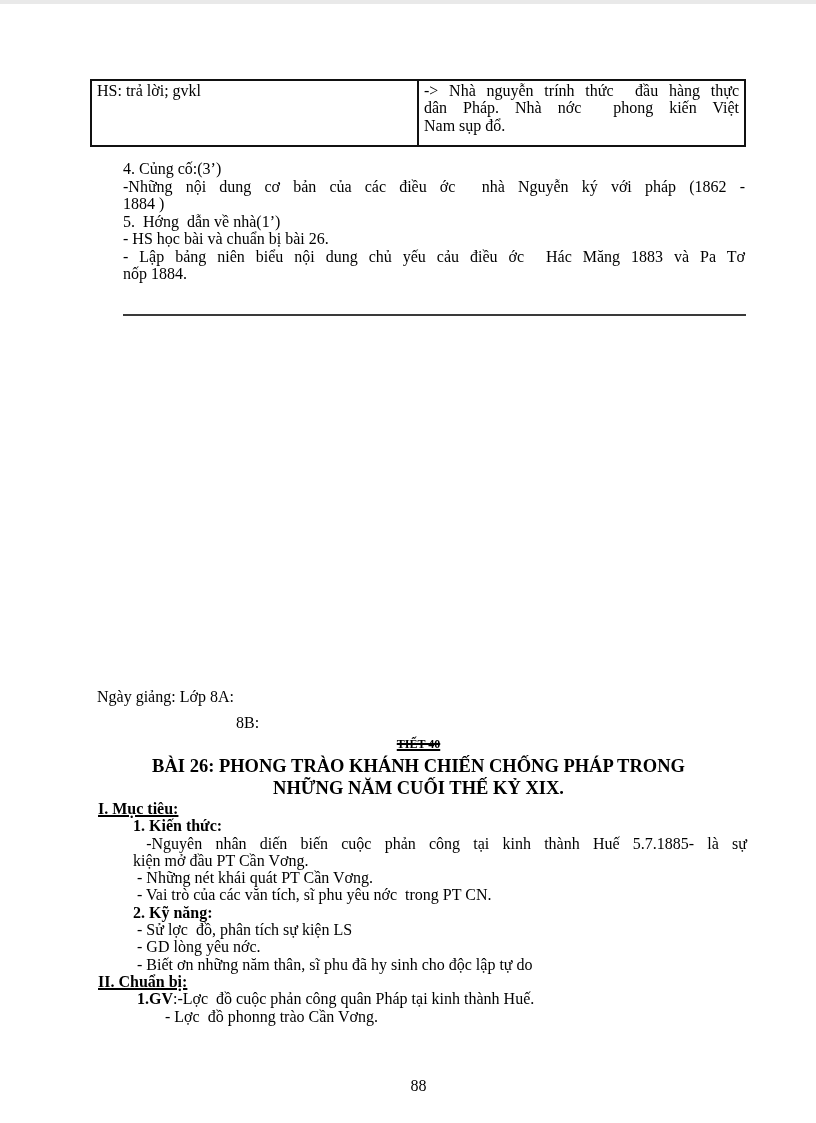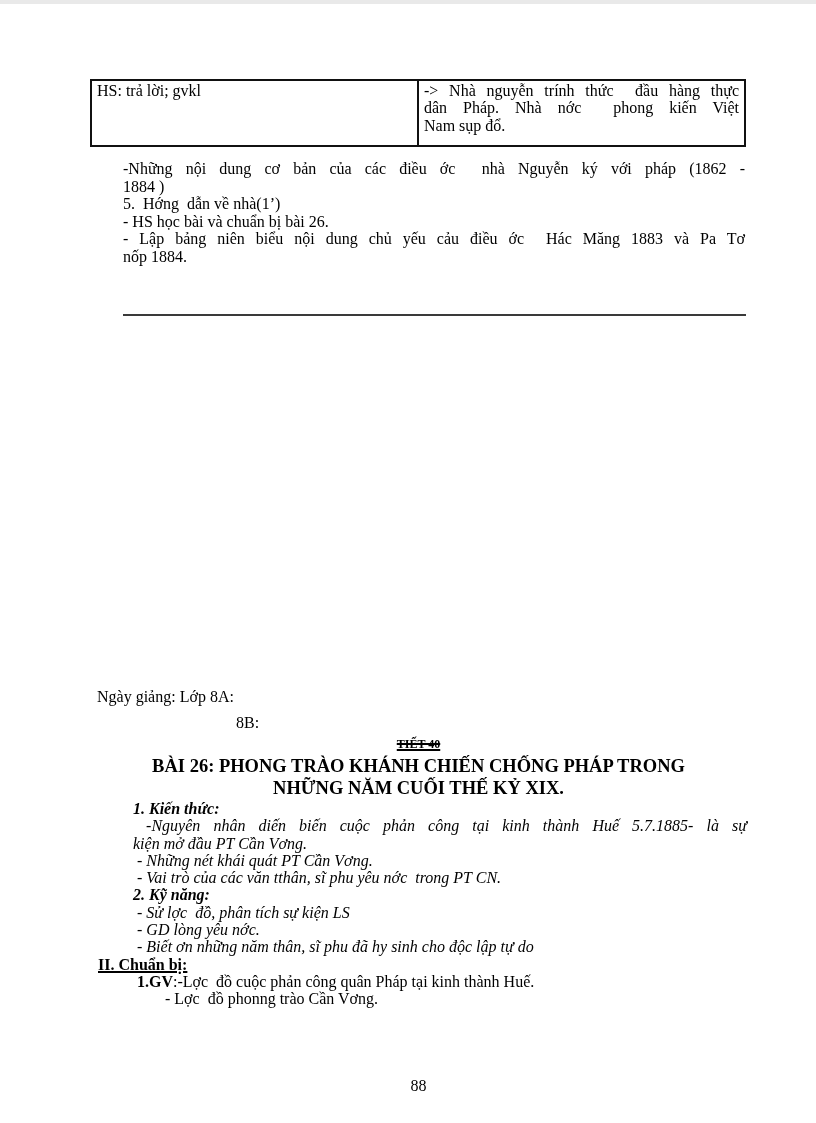--- a/index.html
+++ b/index.html
@@ -40,21 +40,21 @@
   .tiet{
     font-weight:bold;font-size:12px;line-height:22px;
     text-decoration:underline line-through;
     text-decoration-thickness:2px;
   }
   .lesson-title{font-weight:bold;font-size:18.5px;line-height:22px;}
 
   .main-section{position:absolute;top:796px;left:90px;width:657px;}
   .main-section .ln{line-height:17.3px;}
   .pl8{padding-left:8px;}
-  .pl43{padding-left:43px;box-sizing:border-box;font-style:italic;}
+  .pl43{padding-left:43px;box-sizing:border-box;}
   .pl47{padding-left:47px;box-sizing:border-box;}
   .pl75{padding-left:75px;box-sizing:border-box;}
   .head-ul{font-weight:bold;text-decoration:underline;text-decoration-thickness:2px;}
 
   .page-number{position:absolute;top:1073px;left:90px;width:657px;text-align:center;line-height:17.3px;}
 </style>
 </head>
 <body>
 
 <div class="page">
@@ -64,45 +64,47 @@
       <div class="ln">HS: trả lời; gvkl</div>
     </div>
     <div class="cell cell-right">
       <div class="ln j">-&gt; Nhà nguyễn trính thức  đầu hàng thực</div>
       <div class="ln j">dân Pháp. Nhà nớc  phong kiến Việt</div>
       <div class="ln">Nam sụp đổ.</div>
     </div>
   </div>
 
   <div class="wrapup">
+    <div class="ln">4. Củng cố:(3’)</div>
     <div class="ln j">-Những nội dung cơ bản của các điều ớc  nhà Nguyễn ký với pháp (1862 -</div>
     <div class="ln">1884 )</div>
     <div class="ln">5.  Hớng  dẫn về nhà(1’)</div>
     <div class="ln">- HS học bài và chuẩn bị bài 26.</div>
     <div class="ln j">- Lập bảng niên biểu nội dung chủ yếu cảu điều ớc  Hác Măng 1883 và Pa Tơ</div>
     <div class="ln">nốp 1884.</div>
   </div>
 
   <div class="hr-line"></div>
 
   <div class="ln ngay-giang">Ngày giảng: Lớp 8A:</div>
   <div class="ln lop-8b">8B:</div>
 
   <div class="center-head">
     <div class="tiet">TIẾT 40</div>
     <div class="lesson-title">BÀI 26: PHONG TRÀO KHÁNH CHIẾN CHỐNG PHÁP TRONG</div>
     <div class="lesson-title">NHỮNG NĂM CUỐI THẾ KỶ XIX.</div>
   </div>
 
   <div class="main-section">
+    <div class="ln pl8"><span class="head-ul">I. Mục tiêu:</span></div>
     <div class="ln pl43 b">1. Kiến thức:</div>
     <div class="ln pl43 j"> -Nguyên nhân diến biến cuộc phản công tại kinh thành Huế 5.7.1885- là sự</div>
     <div class="ln pl43">kiện mở đầu PT Cần Vơng.</div>
     <div class="ln pl43"> - Những nét khái quát PT Cần Vơng.</div>
-    <div class="ln pl43"> - Vai trò của các văn tthân, sĩ phu yêu nớc  trong PT CN.</div>
+    <div class="ln pl43"> - Vai trò của các văn tích, sĩ phu yêu nớc  trong PT CN.</div>
     <div class="ln pl43 b">2. Kỹ năng:</div>
     <div class="ln pl43"> - Sử lợc  đồ, phân tích sự kiện LS</div>
     <div class="ln pl43"> - GD lòng yêu nớc.</div>
     <div class="ln pl43"> - Biết ơn những năm thân, sĩ phu đã hy sinh cho độc lập tự do</div>
     <div class="ln pl8"><span class="head-ul">II. Chuẩn bị:</span></div>
     <div class="ln pl47"><span class="b">1.GV</span><span>:-Lợc  đồ cuộc phản công quân Pháp tại kinh thành Huế.</span></div>
     <div class="ln pl75">- Lợc  đồ phonng trào Cần Vơng.</div>
   </div>
 
   <div class="page-number">88</div>

